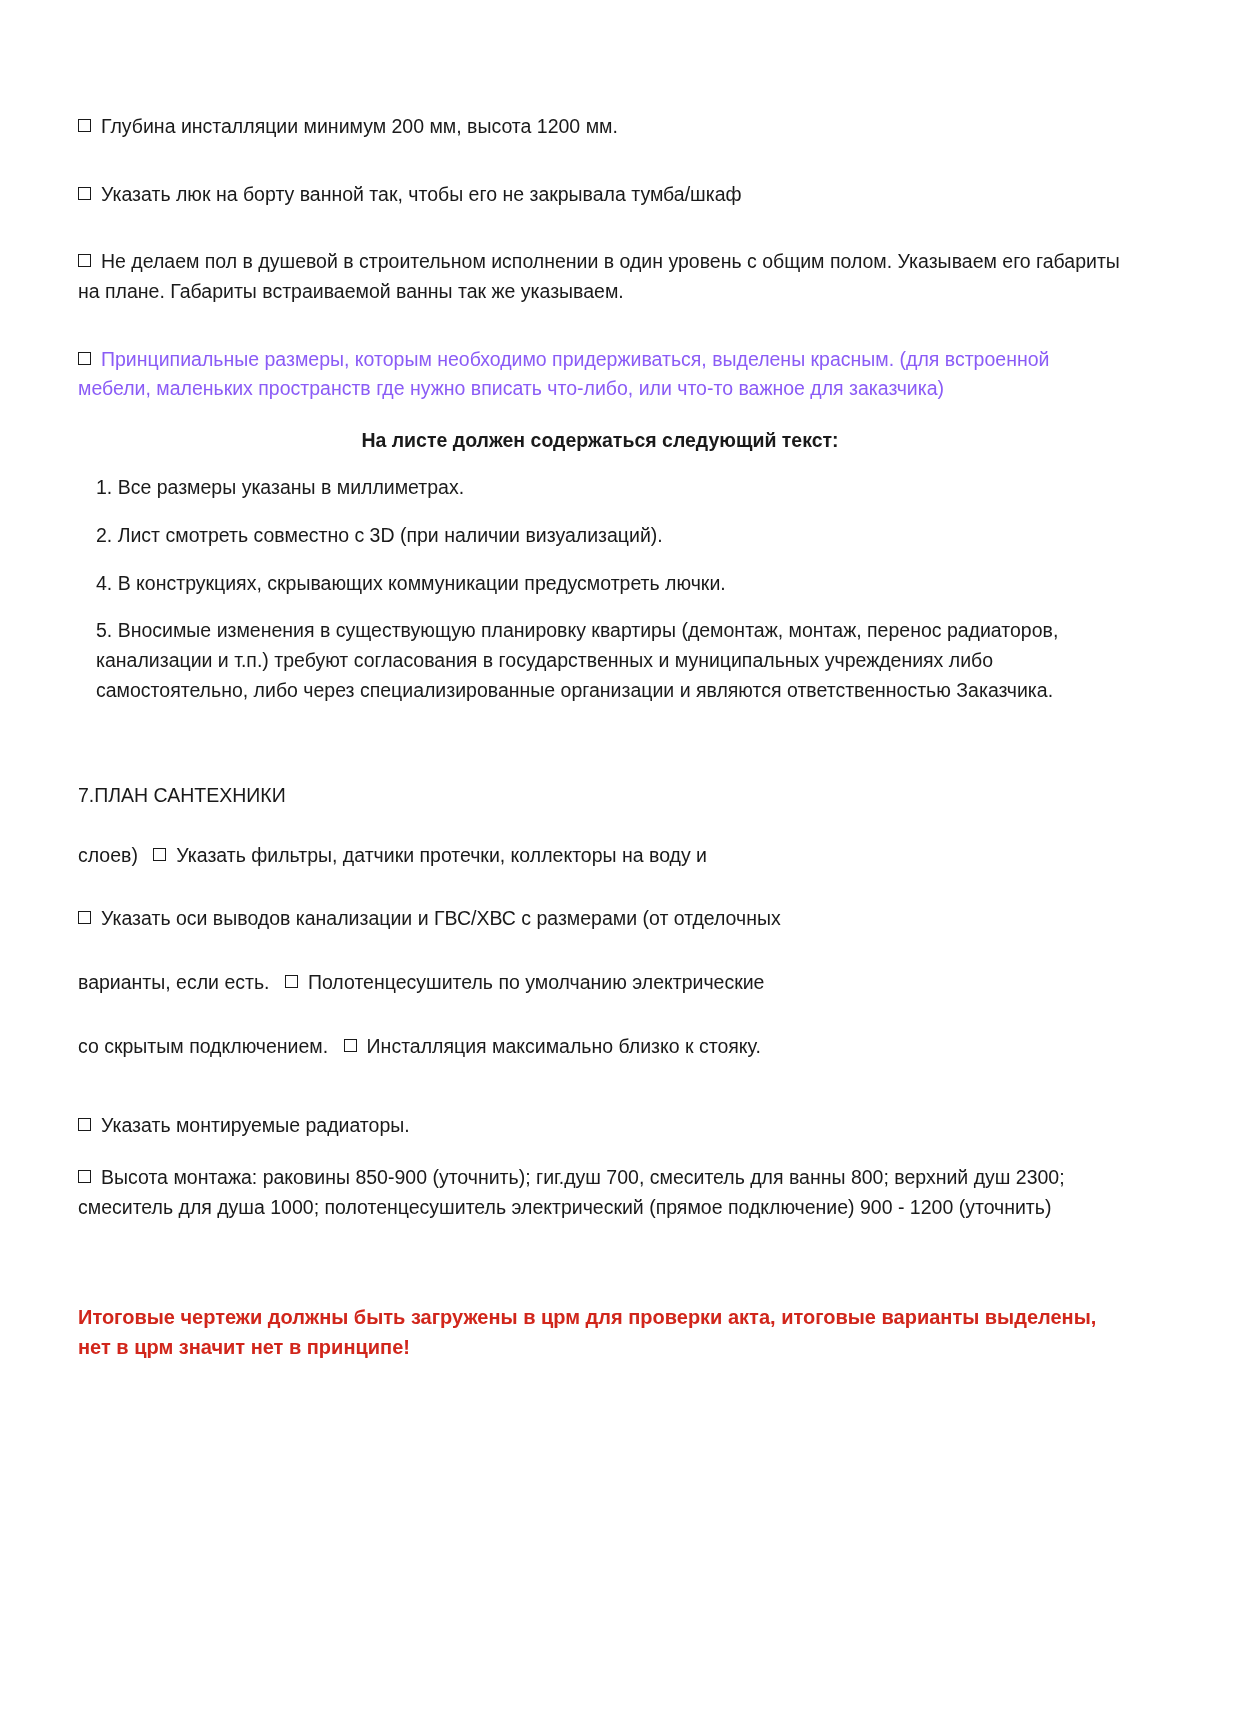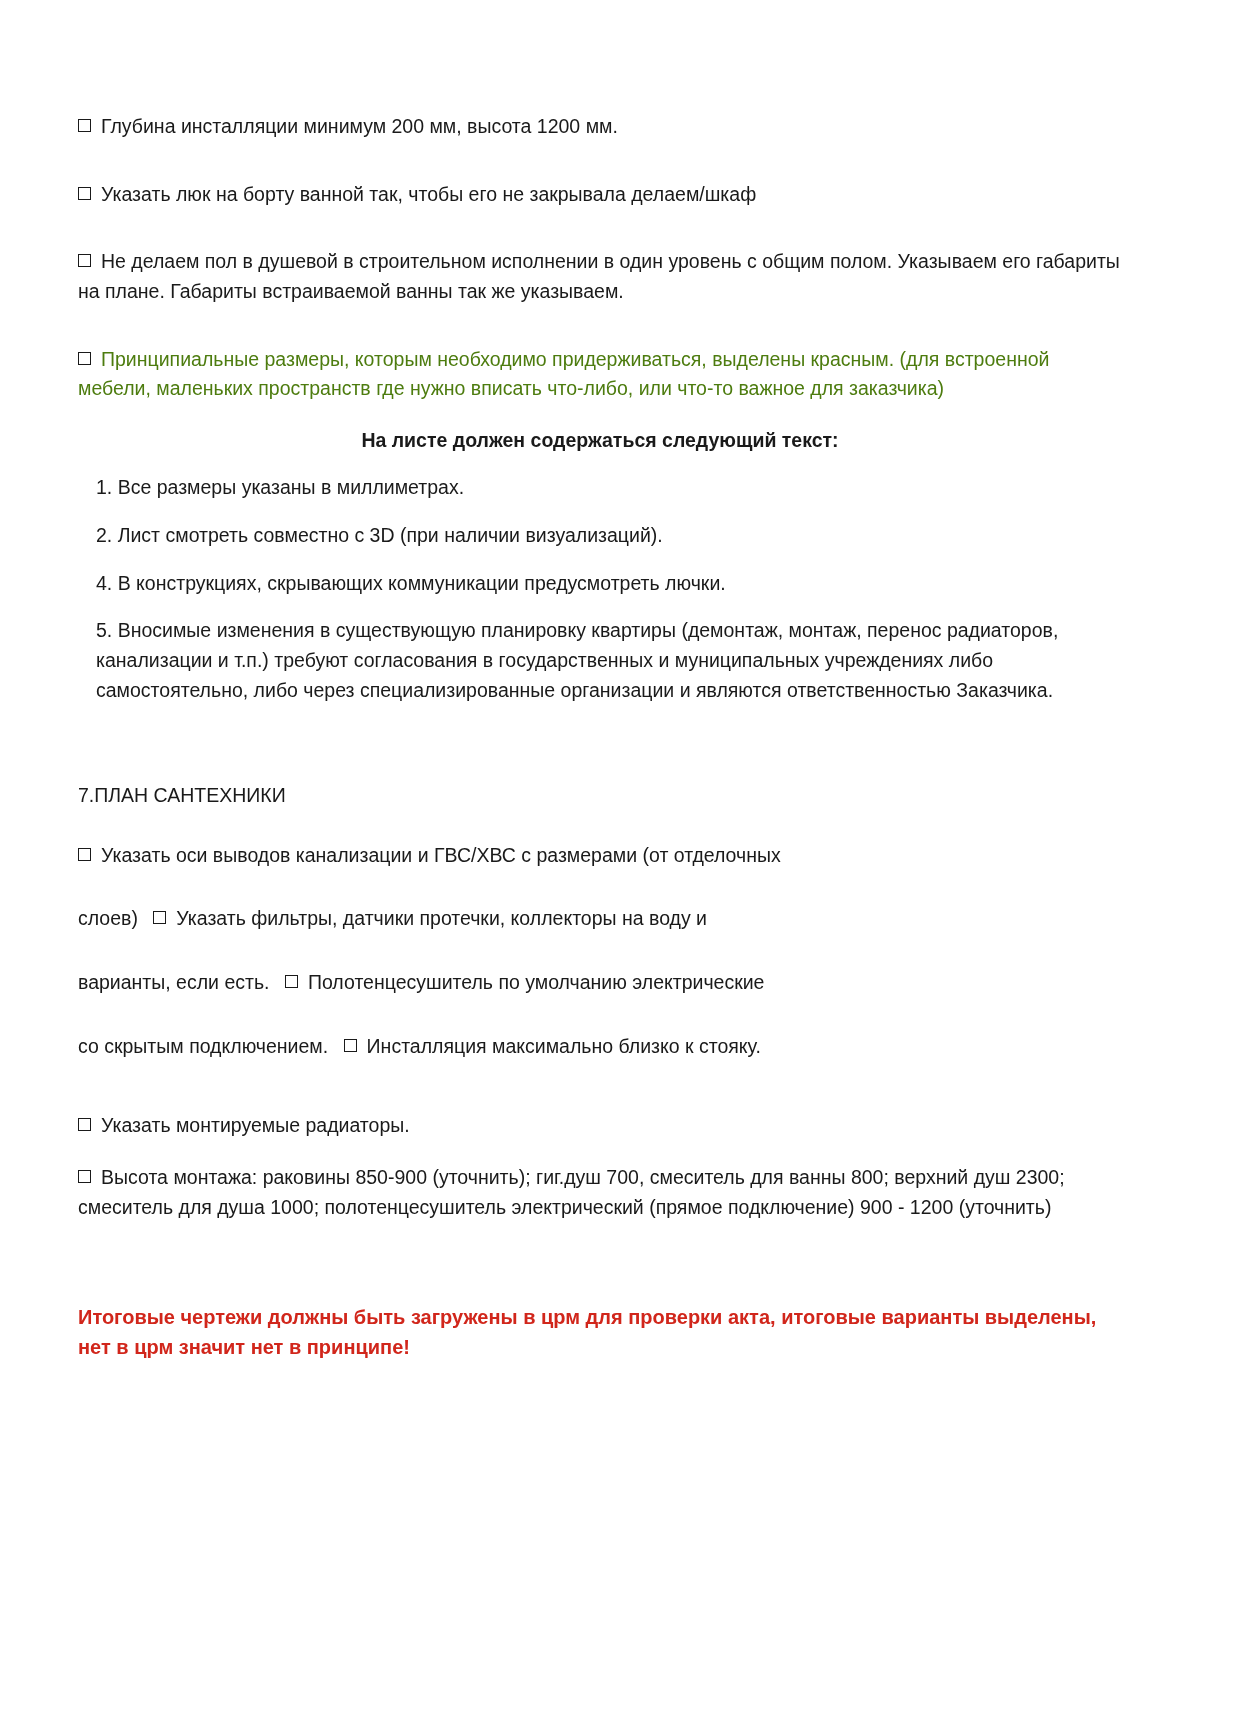--- a/index.html
+++ b/index.html
@@ -35,21 +35,21 @@
   .cb {
     display: inline-block;
     width: 13px;
     height: 13px;
     border: 1.4px solid #1a1a1a;
     margin-right: 10px;
     vertical-align: 1px;
     box-sizing: border-box;
   }
   .red {
-    color: #4d7c0f;
+    color: #8b5cf6;
   }
   .list-line {
     margin: 18px;
   }
   .hdr-bold {
     font-weight: bold;
     margin-bottom: 2px;
     text-align: center;
   }
   .section-title {
@@ -75,21 +75,21 @@
 <div class="page">
   <div class="doc">
 
     <p class="blk">
       <span class="cb"></span><span>Глубина инсталляции минимум 200 мм, высота 1200 мм.</span>
     </p>
 
     <div class="gap-sm"></div>
 
     <p class="blk">
-      <span class="cb"></span><span>Указать люк на борту ванной так, чтобы его не закрывала делаем/шкаф</span>
+      <span class="cb"></span><span>Указать люк на борту ванной так, чтобы его не закрывала тумба/шкаф</span>
     </p>
 
     <div class="gap-sm"></div>
 
     <p class="blk">
       <span class="cb"></span><span>Не делаем пол в душевой в строительном исполнении в один уровень с общим полом. Указываем  его габариты на плане. Габариты встраиваемой ванны так же указываем.</span>
     </p>
 
     <div class="gap-sm"></div>
 
@@ -104,26 +104,26 @@
     <p class="list-line">4. В конструкциях, скрывающих коммуникации предусмотреть лючки.</p>
     <p class="list-line">5. Вносимые изменения в существующую планировку квартиры (демонтаж, монтаж, перенос  радиаторов, канализации и т.п.) требуют согласования в государственных и муниципальных  учреждениях либо самостоятельно, либо через специализированные организации и являются  ответственностью Заказчика.</p>
 
     <div class="gap-xl"></div>
 
     <p class="section-title">7.ПЛАН САНТЕХНИКИ</p>
 
     <div class="gap-md"></div>
 
     <p class="spaced-item">
-      <span class="cb"></span><span>Указать оси выводов канализации и ГВС/ХВС с размерами (от отделочных</span>
+      <span>слоев)</span>
+      <span class="cb" style="margin-left:10px;"></span><span>Указать фильтры, датчики протечки, коллекторы на воду и</span>
     </p>
 
     <p class="spaced-item">
-      <span>слоев)</span>
-      <span class="cb" style="margin-left:10px;"></span><span>Указать фильтры, датчики протечки, коллекторы на воду и</span>
+      <span class="cb"></span><span>Указать оси выводов канализации и ГВС/ХВС с размерами (от отделочных</span>
     </p>
 
     <p class="spaced-item">
       <span>варианты, если есть.</span>
       <span class="cb" style="margin-left:10px;"></span><span>Полотенцесушитель по умолчанию электрические</span>
     </p>
 
     <p class="spaced-item">
       <span>со скрытым подключением.</span>
       <span class="cb" style="margin-left:10px;"></span><span>Инсталляция максимально близко к стояку.</span>

